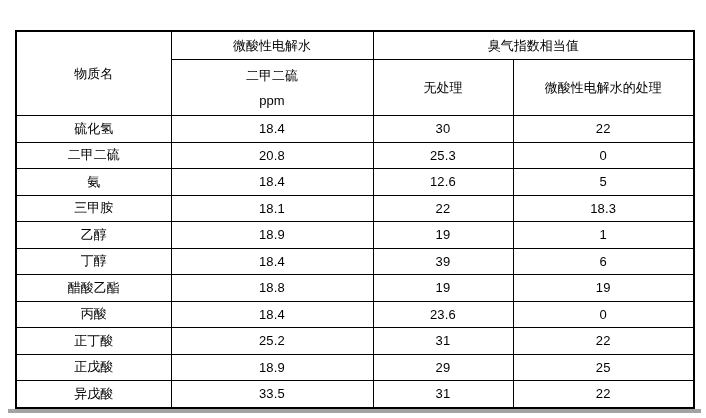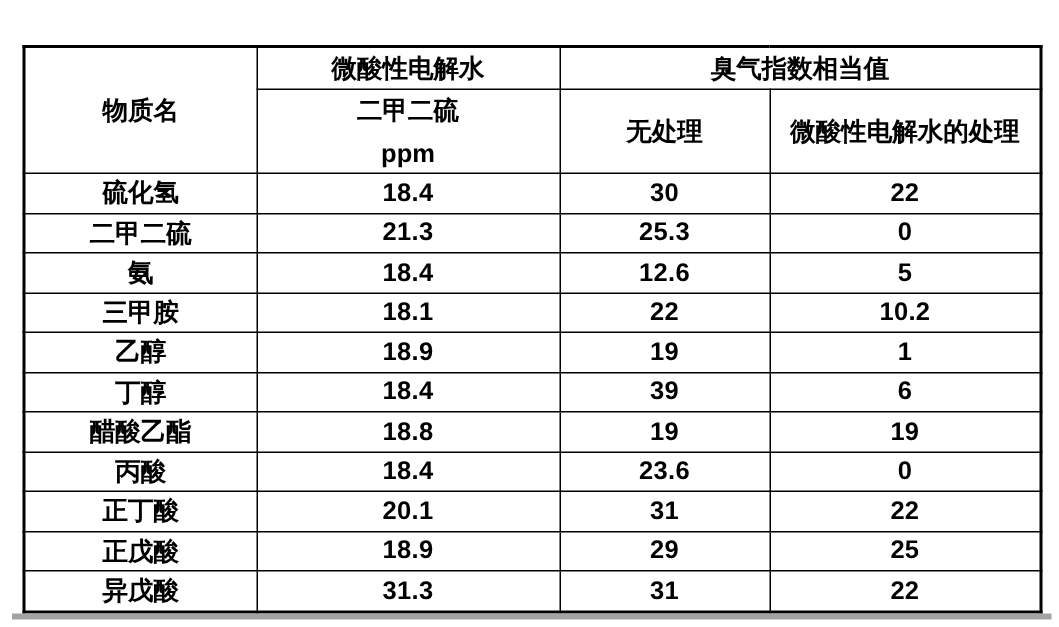--- a/index.html
+++ b/index.html
@@ -27,22 +27,22 @@
     table-layout: fixed;
     width: 678px;
     border: 2px solid #000000;
   }
   table.data-table th,
   table.data-table td {
     border: 1px solid #000000;
     padding: 0 4px;
     text-align: center;
     vertical-align: middle;
-    font-weight: bold;
-    font-size: 17px;
+    font-weight: normal;
+    font-size: 13px;
     color: #000000;
     overflow: hidden;
     white-space: nowrap;
   }
   tr.header-row-1 th { height: 27px; }
   tr.header-row-2 th { height: 55px; }
   tbody td { height: 25.5px; }
   th.group-left {
     text-align: left;
     padding-left: 9px;
@@ -94,35 +94,35 @@
       </thead>
       <tbody>
           <tr>
     <td class="name">硫化氢</td>
     <td class="num">18.4</td>
     <td class="num">30</td>
     <td class="num">22</td>
   </tr>
           <tr>
     <td class="name">二甲二硫</td>
-    <td class="num">21.3</td>
+    <td class="num">20.8</td>
     <td class="num">25.3</td>
     <td class="num">0</td>
   </tr>
           <tr>
     <td class="name">氨</td>
     <td class="num">18.4</td>
     <td class="num">12.6</td>
     <td class="num">5</td>
   </tr>
           <tr>
     <td class="name">三甲胺</td>
     <td class="num">18.1</td>
     <td class="num">22</td>
-    <td class="num">10.2</td>
+    <td class="num">18.3</td>
   </tr>
           <tr>
     <td class="name">乙醇</td>
     <td class="num">18.9</td>
     <td class="num">19</td>
     <td class="num">1</td>
   </tr>
           <tr>
     <td class="name">丁醇</td>
     <td class="num">18.4</td>
@@ -136,33 +136,33 @@
     <td class="num">19</td>
   </tr>
           <tr>
     <td class="name">丙酸</td>
     <td class="num">18.4</td>
     <td class="num">23.6</td>
     <td class="num">0</td>
   </tr>
           <tr>
     <td class="name">正丁酸</td>
-    <td class="num">20.1</td>
+    <td class="num">25.2</td>
     <td class="num">31</td>
     <td class="num">22</td>
   </tr>
           <tr>
     <td class="name">正戊酸</td>
     <td class="num">18.9</td>
     <td class="num">29</td>
     <td class="num">25</td>
   </tr>
           <tr>
     <td class="name">异戊酸</td>
-    <td class="num">31.3</td>
+    <td class="num">33.5</td>
     <td class="num">31</td>
     <td class="num">22</td>
   </tr>
         </tbody>
     </table>
   </div>
 
   <div class="bottom-bar"></div>
 
 </div>

